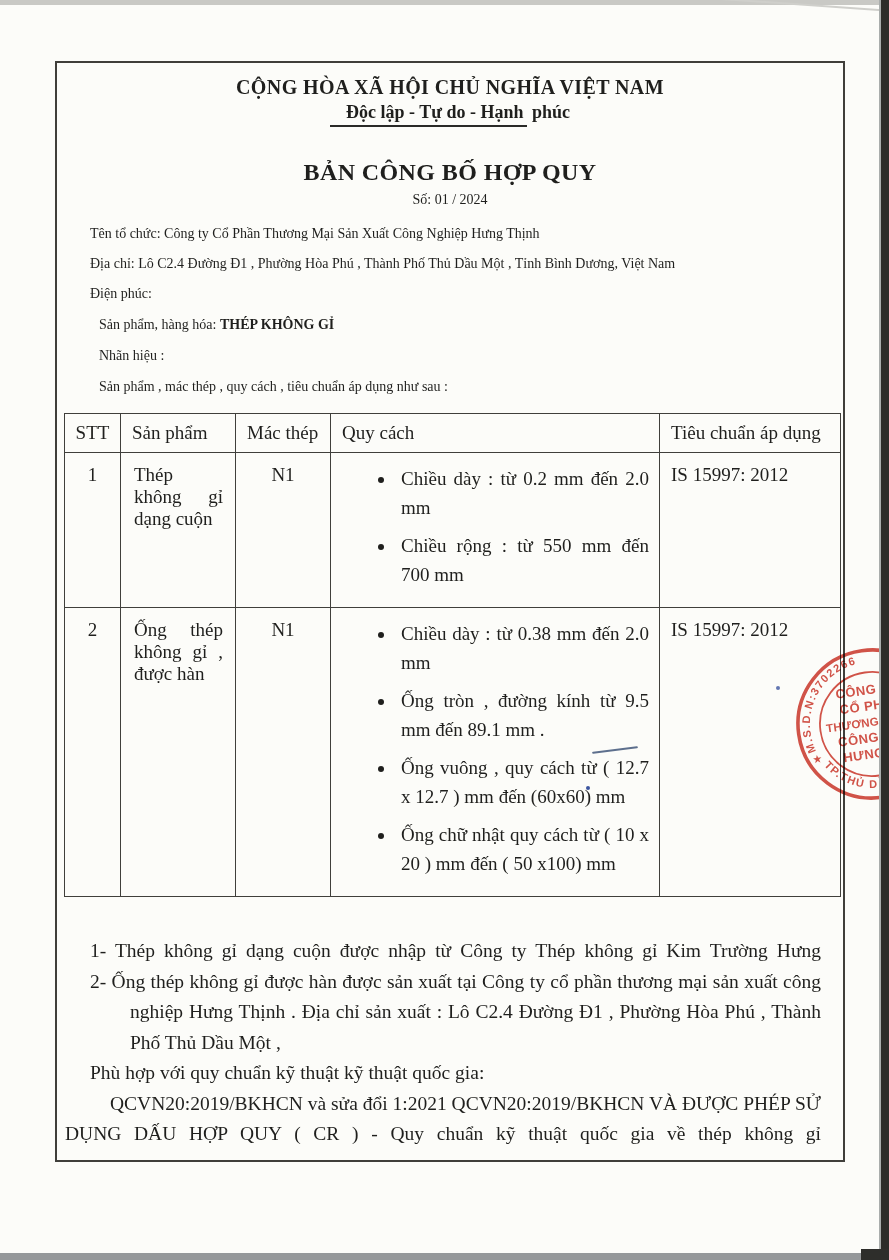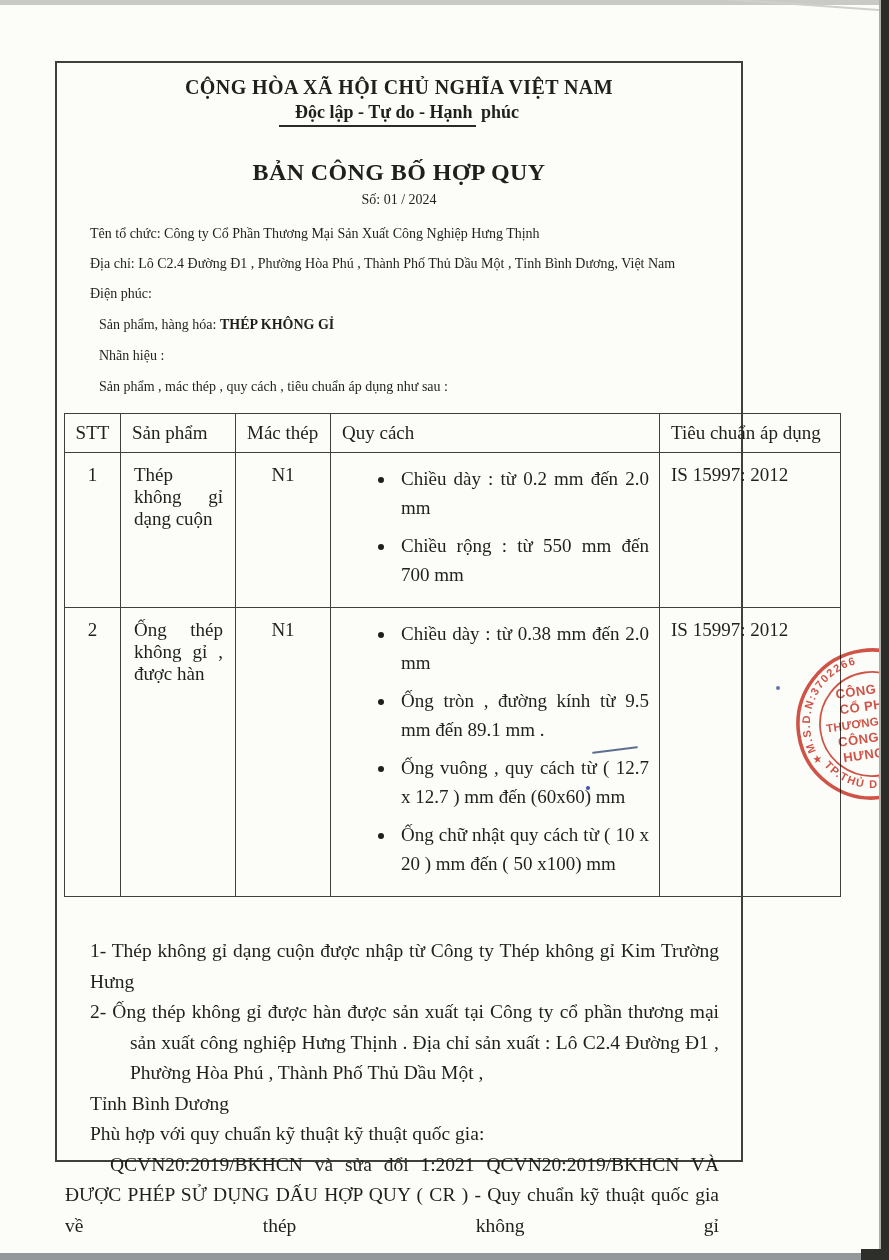--- a/index.html
+++ b/index.html
@@ -17,21 +17,21 @@
   .scan-right  { position:absolute; top:0; right:0; width:10px; height:100%; background:#2c2c29; border-left:2px solid #a9adac; box-sizing:border-box; z-index:40; }
   .scan-bottom { position:absolute; bottom:0; left:0; width:100%; height:7px; background:#95989a; z-index:39; }
   .scan-corner { position:absolute; right:0; bottom:0; width:28px; height:11px; background:#2e2e2b; z-index:41; }
   .pen-dash    { position:absolute; left:592px; top:749px; width:46px; height:2px; background:#5d6f8d; transform:rotate(-7deg); z-index:21; border-radius:1px; }
   .pen-dot-1   { position:absolute; left:586px; top:786px; width:4px; height:4px; background:#3c55a0; border-radius:50%; z-index:21; }
   .pen-dot-2   { position:absolute; left:776px; top:686px; width:4px; height:4px; background:#3c55a0; border-radius:50%; z-index:21; opacity:.8; }
 
   
   .frame {
     position:absolute; left:55px; top:61px;
-    width:688px; height:1101px; box-sizing:border-box;
+    width:790px; height:1101px; box-sizing:border-box;
     border:2px solid #403f3b;
     z-index:10;
   }
 
   .nat-header  { margin:13px 10px 0; text-align:center; font-weight:bold; font-size:20px; letter-spacing:.4px; }
   .motto       { text-align:center; font-weight:bold; font-size:18px; margin-top:3px; }
   .motto .ul   { display:inline-block; border-bottom:2px solid #2a2a28; padding:0 4px 2px 16px; }
   .doc-title   { text-align:center; font-weight:bold; font-size:24px; margin-top:32px; letter-spacing:.4px; }
   .doc-number  { text-align:center; font-size:14px; margin-top:6px; }
 
@@ -134,21 +134,20 @@
           </ul>
         </td>
         <td class="standard">IS 15997: 2012</td>
       </tr>
     </tbody>
   </table>
 
   <div class="notes">
     <p class="n1">1- Thép không gỉ dạng cuộn được nhập từ Công ty Thép không gỉ Kim Trường Hưng</p>
     <p class="n2">2- Ống thép không gỉ được hàn được sản xuất tại Công ty cổ phần thương mại sản xuất công nghiệp Hưng Thịnh . Địa chỉ sản xuất : Lô C2.4 Đường Đ1 , Phường Hòa Phú , Thành Phố Thủ Dầu Một ,</p>
-    <p>Tỉnh Bình Dương</p>
     <p>Phù hợp với quy chuẩn kỹ thuật kỹ thuật quốc gia:</p>
   </div>
   <p class="conf-text">QCVN20:2019/BKHCN và sửa đổi 1:2021 QCVN20:2019/BKHCN VÀ ĐƯỢC PHÉP SỬ DỤNG DẤU HỢP QUY ( CR ) -  Quy chuẩn kỹ thuật quốc gia về thép không gỉ</p>
 
 </div>
 
 <div class="stamp">
   <svg width="164" height="164" viewBox="0 0 164 164">
     <defs>
       <path id="arc-top" d="M 23.7 103.2 A 62 62 0 0 1 113 28.3" fill="none"></path>

